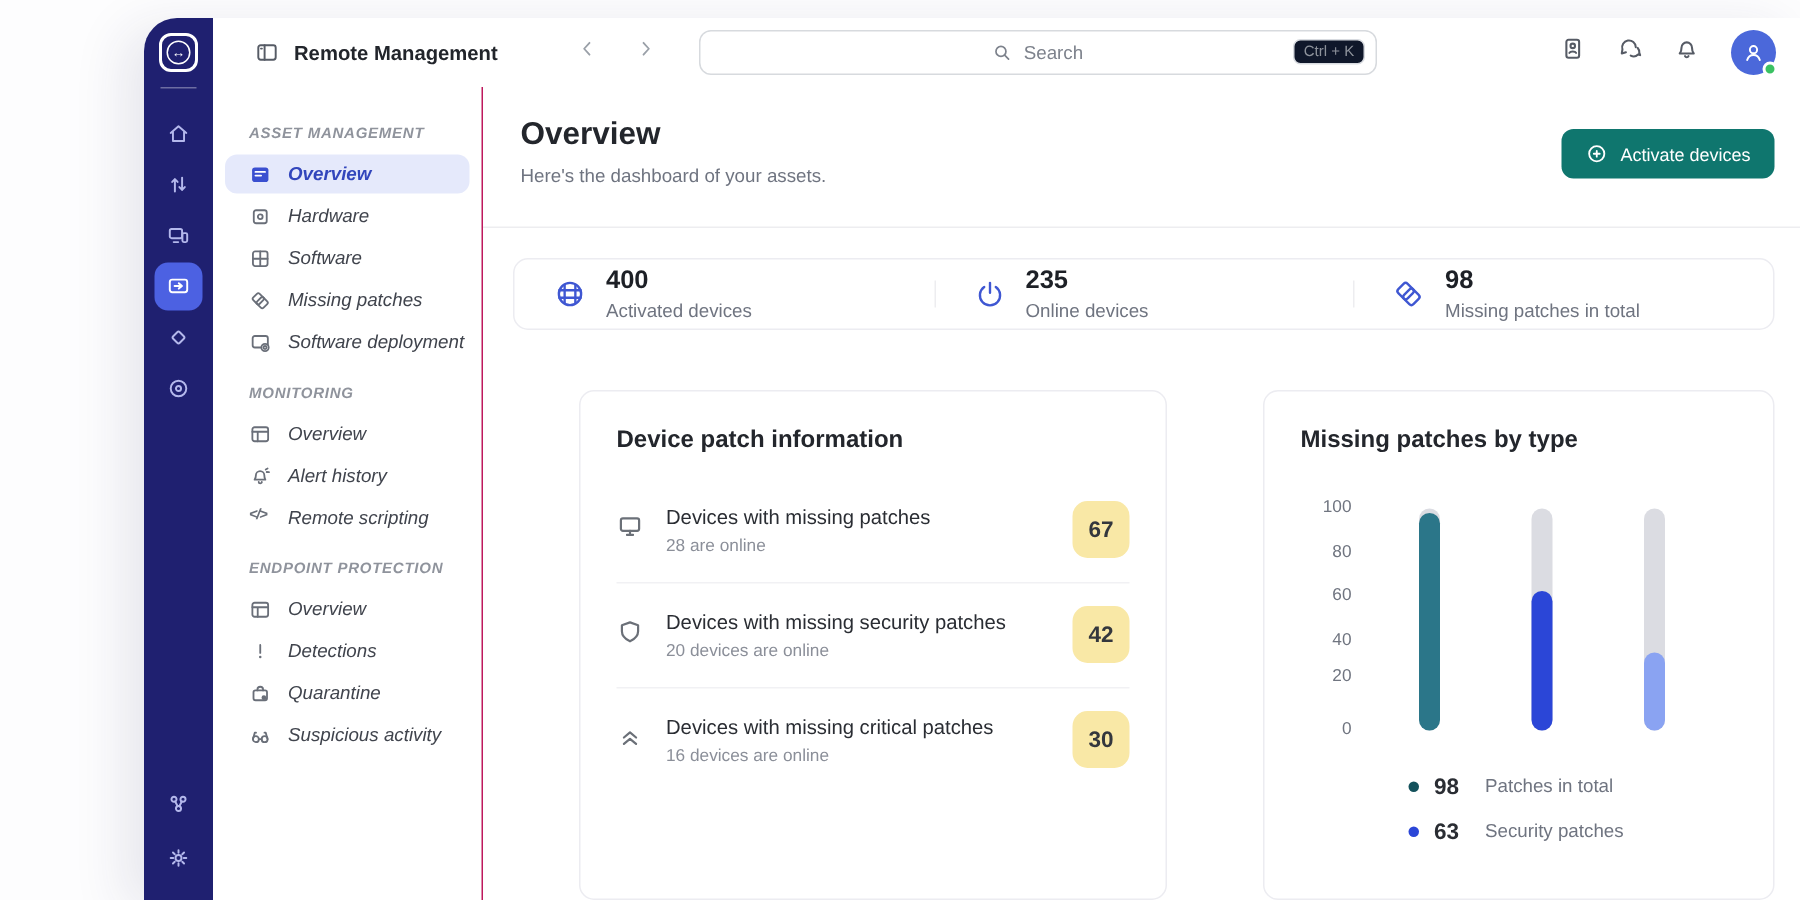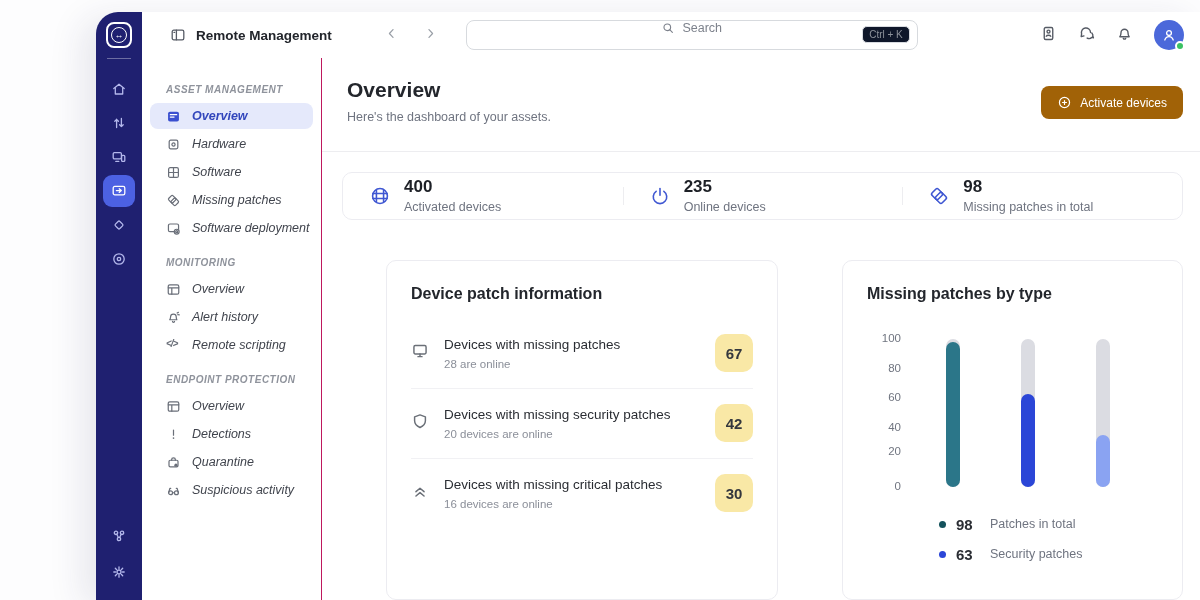--- a/index.html
+++ b/index.html
@@ -20,21 +20,21 @@
   
   .ic { width:16px; height:16px; fill:none; stroke:currentColor; stroke-width:1.3; stroke-linecap:round; stroke-linejoin:round; flex:none; }
   .code-ic { font-size:10px; font-weight:bold; color:inherit; letter-spacing:-1px; }
   
   .main-col { flex:1; display:flex; flex-direction:column; min-width:0; }
   .topbar { height:46px; flex:none; display:flex; align-items:center; padding:0 16px 0 28px; color:#565b65; }
   .app-title { font-size:13.5px; font-weight:bold; color:#22252b; margin-left:10px; white-space:nowrap; }
   .nav-chevrons { display:flex; gap:24px; margin-left:52px; color:#9aa0a8; }
   .nav-chevrons .ic { width:15px; height:15px; cursor:pointer; }
   .search-box { position:relative; flex:none; width:452px; height:30px; margin-left:28px; border:1px solid #d7dade; border-radius:8px;
-    display:flex; align-items:flex-start; justify-content:center; gap:7px; color:#7d828c; cursor:text; background:#fff; }
+    display:flex; align-items:center; justify-content:center; gap:7px; color:#7d828c; cursor:text; background:#fff; }
   .search-box .ic { width:14px; height:14px; }
   .search-ph { font-size:12.5px; }
   .kbd { position:absolute; right:7px; top:5px; font-size:10px; color:#8d929b; border:1px solid #d8dbe0; border-radius:5px; padding:2px 6px; background:#0f172a; }
   .top-icons { margin-left:auto; display:flex; align-items:center; gap:21px; }
   .top-icons .ic { width:17px; height:17px; cursor:pointer; }
   .avatar { position:relative; width:30px; height:30px; border-radius:50%; background:#4b68da; display:flex; align-items:center; justify-content:center; color:#fff; cursor:pointer; }
   .avatar .ic { width:16px; height:16px; }
   .status-dot { position:absolute; right:-1px; bottom:-1px; width:10px; height:10px; border-radius:50%; background:#3ac162; border:2px solid #fff; }
   
   .body-row { flex:1; display:flex; min-height:0; }
@@ -44,25 +44,25 @@
   .nav-item { display:flex; align-items:center; gap:11px; height:26px; margin-bottom:2px; padding-left:16px; border-radius:8px;
     font-size:12.5px; color:#40444d; cursor:pointer; }
   .nav-item .ic { width:15px; height:15px; color:#6a6f79; }
   .nav-item.selected { background:#e5e9fb; color:#3246bc; font-weight:bold; }
   .nav-item.selected .ic { color:#3a4fd0; }
   
   .content { flex:1; min-width:0; display:flex; flex-direction:column; }
   .page-head { display:flex; align-items:flex-start; padding:20px 17px 0 25px; }
   .page-title { font-size:21px; font-weight:bold; color:#23262c; }
   .page-sub { font-size:12.5px; color:#6f7480; margin-top:8px; }
-  .activate-btn { margin-left:auto; margin-top:8px; height:33px; padding:0 16px; border:none; border-radius:8px; background:#a16207; color:#fff;
+  .activate-btn { margin-left:auto; margin-top:8px; height:33px; padding:0 16px; border:none; border-radius:8px; background:#0f766e; color:#fff;
     font-size:12px; font-family:inherit; display:flex; align-items:center; gap:8px; cursor:pointer; }
   .activate-btn .ic { width:15px; height:15px; }
   .head-div { height:1px; background:#ededf0; margin-top:27px; }
-  .stats-card { margin:20px 17px 0 20px; border:1px solid #ececf1; border-radius:10px; background:#fff; display:flex; height:78px;justify-content:flex-end; }
+  .stats-card { margin:20px 17px 0 20px; border:1px solid #ececf1; border-radius:10px; background:#fff; display:flex; height:78px; }
   .stat { flex:1; position:relative; display:flex; gap:13px; align-items:center; padding-left:26px; }
   .stat + .stat::before { content:''; position:absolute; left:0; top:14px; bottom:14px; width:1px; background:#ededf0; }
   .stat .ic { width:22px; height:22px; stroke-width:1.15; color:#3f57d2; }
   .stat-value { font-size:17px; font-weight:bold; color:#1d2026; }
   .stat-label { font-size:12.5px; color:#6f7480; margin-top:3px; }
   .cards-row { display:flex; gap:20px; margin:40px 17px 0 20px; align-items:flex-start; }
   .card { border:1px solid #ececf1; border-radius:10px; background:#fff; padding:24px; height:340px; overflow:hidden;margin-left:44px; }
   .card-title { font-size:16px; font-weight:bold; color:#23262c; }
   .patch-card { width:392px; flex:none; }
   .patch-rows { margin-top:16px; }

